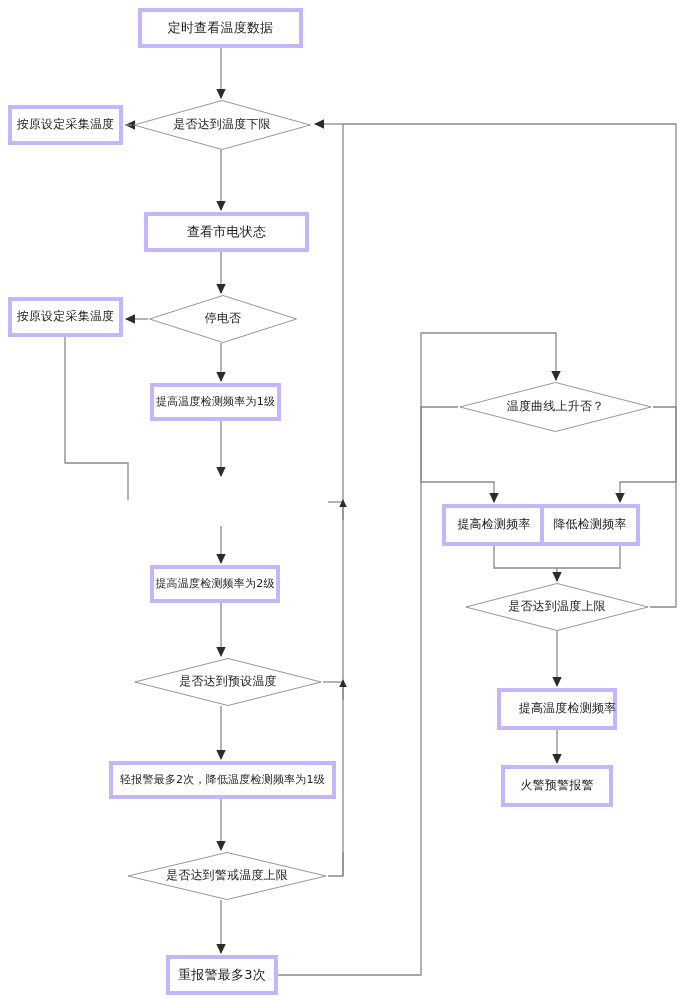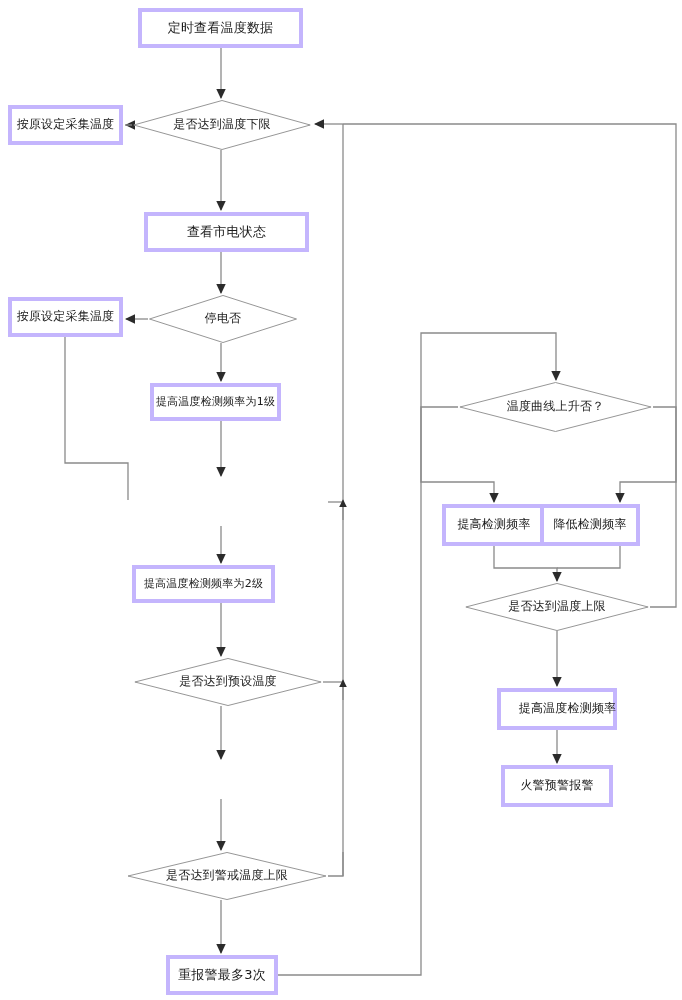--- a/index.html
+++ b/index.html
@@ -160,31 +160,34 @@
 
   <div class="node process" style="left: 8px; top: 297px; width: 115px; height: 40px; font-size: 12px;">
     <span class="label">按原设定采集温度</span>
   </div>
 
   <div class="node process" style="left: 150px; top: 383px; width: 131px; height: 38px; font-size: 11px;">
     <span class="label">提高温度检测频率为1级</span>
   </div>
 
 
-  <div class="node process" style="left: 132px; top: 565px; width: 143px; height: 38px; font-size: 11px;">
+  <div class="node process" style="left: 150px; top: 565px; width: 130px; height: 38px; font-size: 11px;">
     <span class="label">提高温度检测频率为2级</span>
   </div>
 
   <div class="node decision" style="left: 133px; top: 658px; width: 190px; height: 48px; font-size: 12px;">
     <svg class="diamond-shape" viewBox="0 0 100 100" preserveAspectRatio="none">
       <polygon points="50,1 99,50 50,99 1,50" fill="#ffffff" stroke="#8a8a8a" stroke-width="0.9" vector-effect="non-scaling-stroke"></polygon>
     </svg>
     <span class="label">是否达到预设温度</span>
   </div>
 
+  <div class="node process" style="left: 109px; top: 761px; width: 227px; height: 38px; font-size: 11px;">
+    <span class="label">轻报警最多2次，降低温度检测频率为1级</span>
+  </div>
 
   <div class="node decision" style="left: 126px; top: 852px; width: 202px; height: 48px; font-size: 12px;">
     <svg class="diamond-shape" viewBox="0 0 100 100" preserveAspectRatio="none">
       <polygon points="50,1 99,50 50,99 1,50" fill="#ffffff" stroke="#8a8a8a" stroke-width="0.9" vector-effect="non-scaling-stroke"></polygon>
     </svg>
     <span class="label">是否达到警戒温度上限</span>
   </div>
 
   <div class="node process" style="left: 166px; top: 955px; width: 112px; height: 40px; font-size: 13px;">
     <span class="label">重报警最多3次</span>

